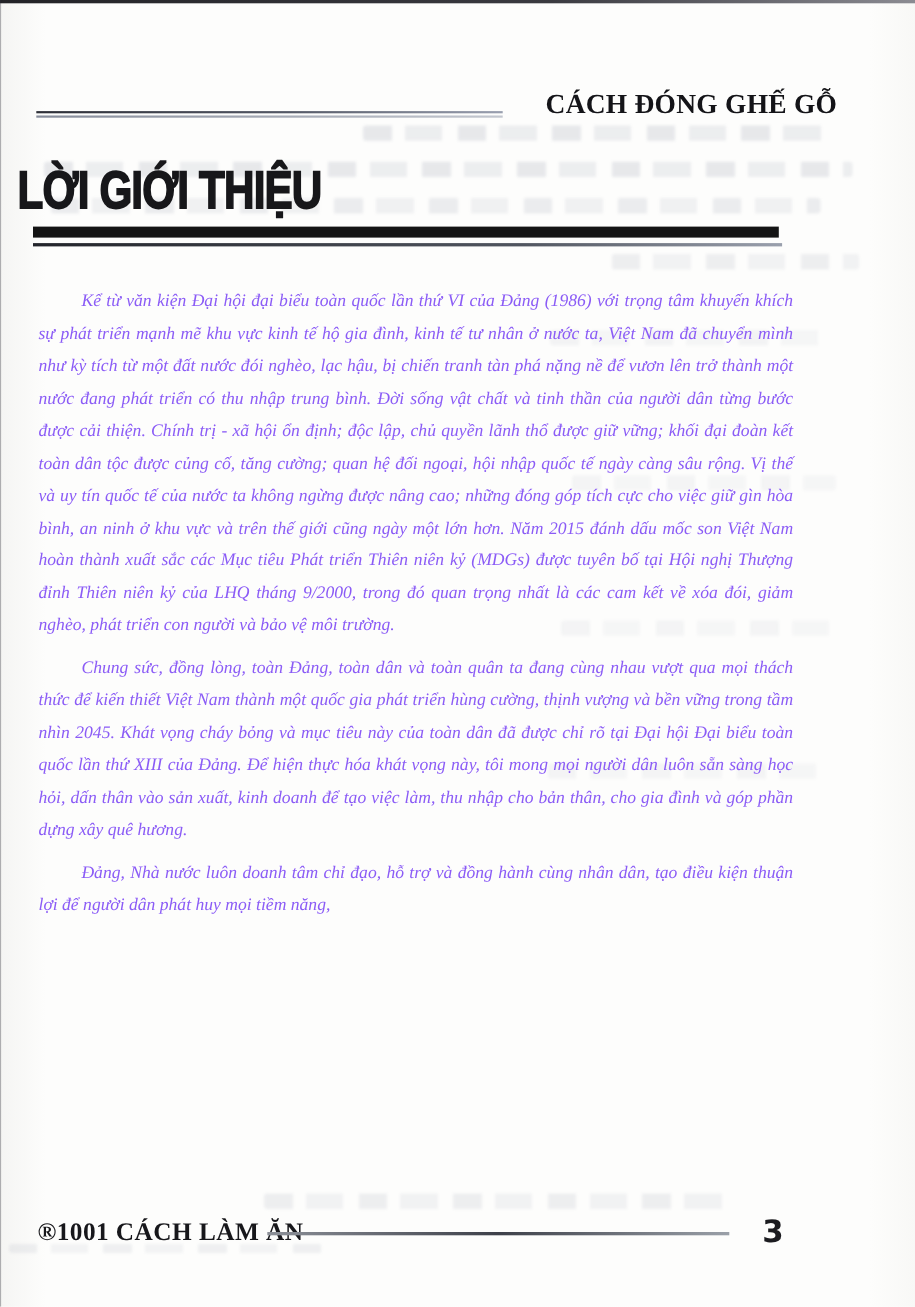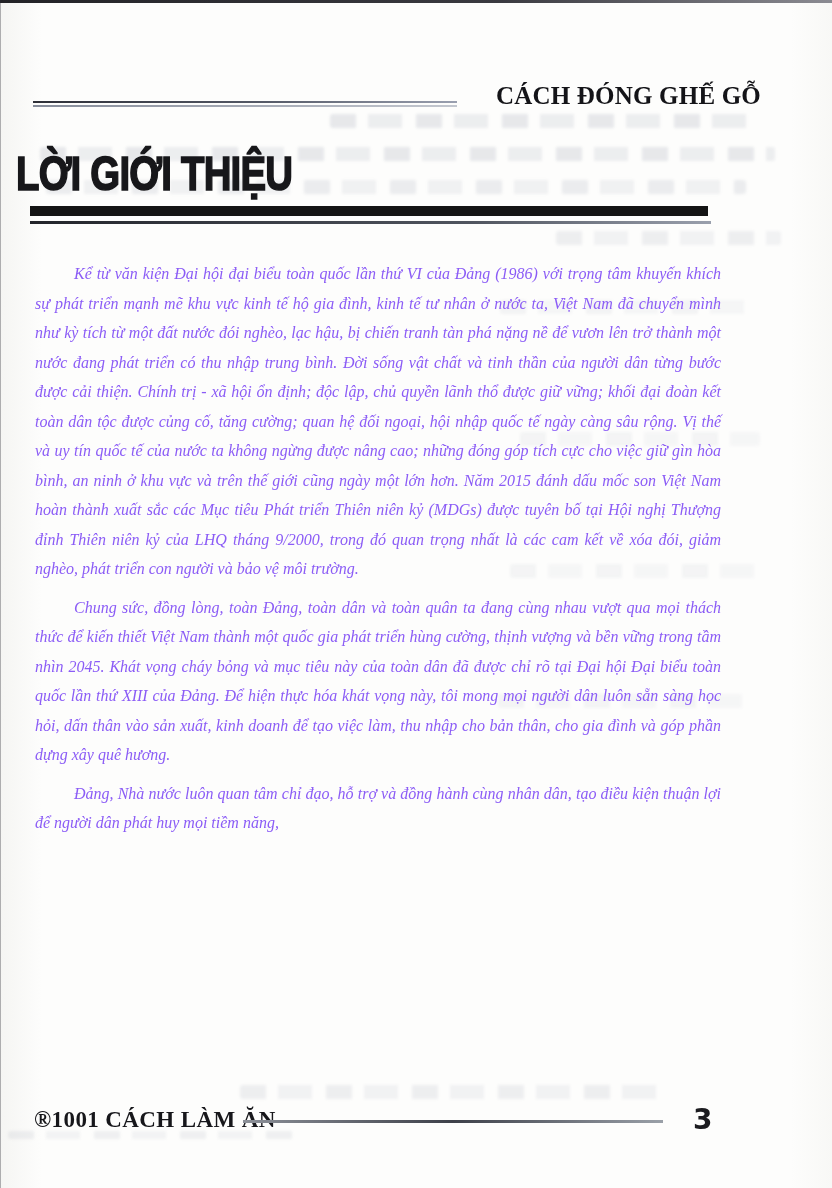--- a/index.html
+++ b/index.html
@@ -67,20 +67,20 @@
   <div class="running-title">CÁCH ĐÓNG GHẾ GỖ</div>
 </header>
 
 <h1 class="page-title">LỜI GIỚI THIỆU</h1>
 <div class="title-underline-thick"></div>
 <div class="title-underline-thin"></div>
 
 <main class="body-text">
   <p>Kể từ văn kiện Đại hội đại biểu toàn quốc lần thứ VI của Đảng (1986) với trọng tâm khuyến khích sự phát triển mạnh mẽ khu vực kinh tế hộ gia đình, kinh tế tư nhân ở nước ta, Việt Nam đã chuyển mình như kỳ tích từ một đất nước đói nghèo, lạc hậu, bị chiến tranh tàn phá nặng nề để vươn lên trở thành một nước đang phát triển có thu nhập trung bình. Đời sống vật chất và tinh thần của người dân từng bước được cải thiện. Chính trị - xã hội ổn định; độc lập, chủ quyền lãnh thổ được giữ vững; khối đại đoàn kết toàn dân tộc được củng cố, tăng cường; quan hệ đối ngoại, hội nhập quốc tế ngày càng sâu rộng. Vị thế và uy tín quốc tế của nước ta không ngừng được nâng cao; những đóng góp tích cực cho việc giữ gìn hòa bình, an ninh ở khu vực và trên thế giới cũng ngày một lớn hơn. Năm 2015 đánh dấu mốc son Việt Nam hoàn thành xuất sắc các Mục tiêu Phát triển Thiên niên kỷ (MDGs) được tuyên bố tại Hội nghị Thượng đỉnh Thiên niên kỷ của LHQ tháng 9/2000, trong đó quan trọng nhất là các cam kết về xóa đói, giảm nghèo, phát triển con người và bảo vệ môi trường.</p>
   <p>Chung sức, đồng lòng, toàn Đảng, toàn dân và toàn quân ta đang cùng nhau vượt qua mọi thách thức để kiến thiết Việt Nam thành một quốc gia phát triển hùng cường, thịnh vượng và bền vững trong tầm nhìn 2045. Khát vọng cháy bỏng và mục tiêu này của toàn dân đã được chỉ rõ tại Đại hội Đại biểu toàn quốc lần thứ XIII của Đảng. Để hiện thực hóa khát vọng này, tôi mong mọi người dân luôn sẵn sàng học hỏi, dấn thân vào sản xuất, kinh doanh để tạo việc làm, thu nhập cho bản thân, cho gia đình và góp phần dựng xây quê hương.</p>
-  <p>Đảng, Nhà nước luôn quan tâm chỉ đạo, hỗ trợ và đồng hành cùng nhân dân, tạo điều kiện thuận lợi để người dân phát huy mọi tiềm năng,</p>
+  <p>Đảng, Nhà nước luôn doanh tâm chỉ đạo, hỗ trợ và đồng hành cùng nhân dân, tạo điều kiện thuận lợi để người dân phát huy mọi tiềm năng,</p>
 </main>
 
 <footer>
   <div class="footer-book-title">®1001 CÁCH LÀM ĂN</div>
   <div class="footer-rule"></div>
   <div class="page-number">3</div>
 </footer>
 
 </body></html>

